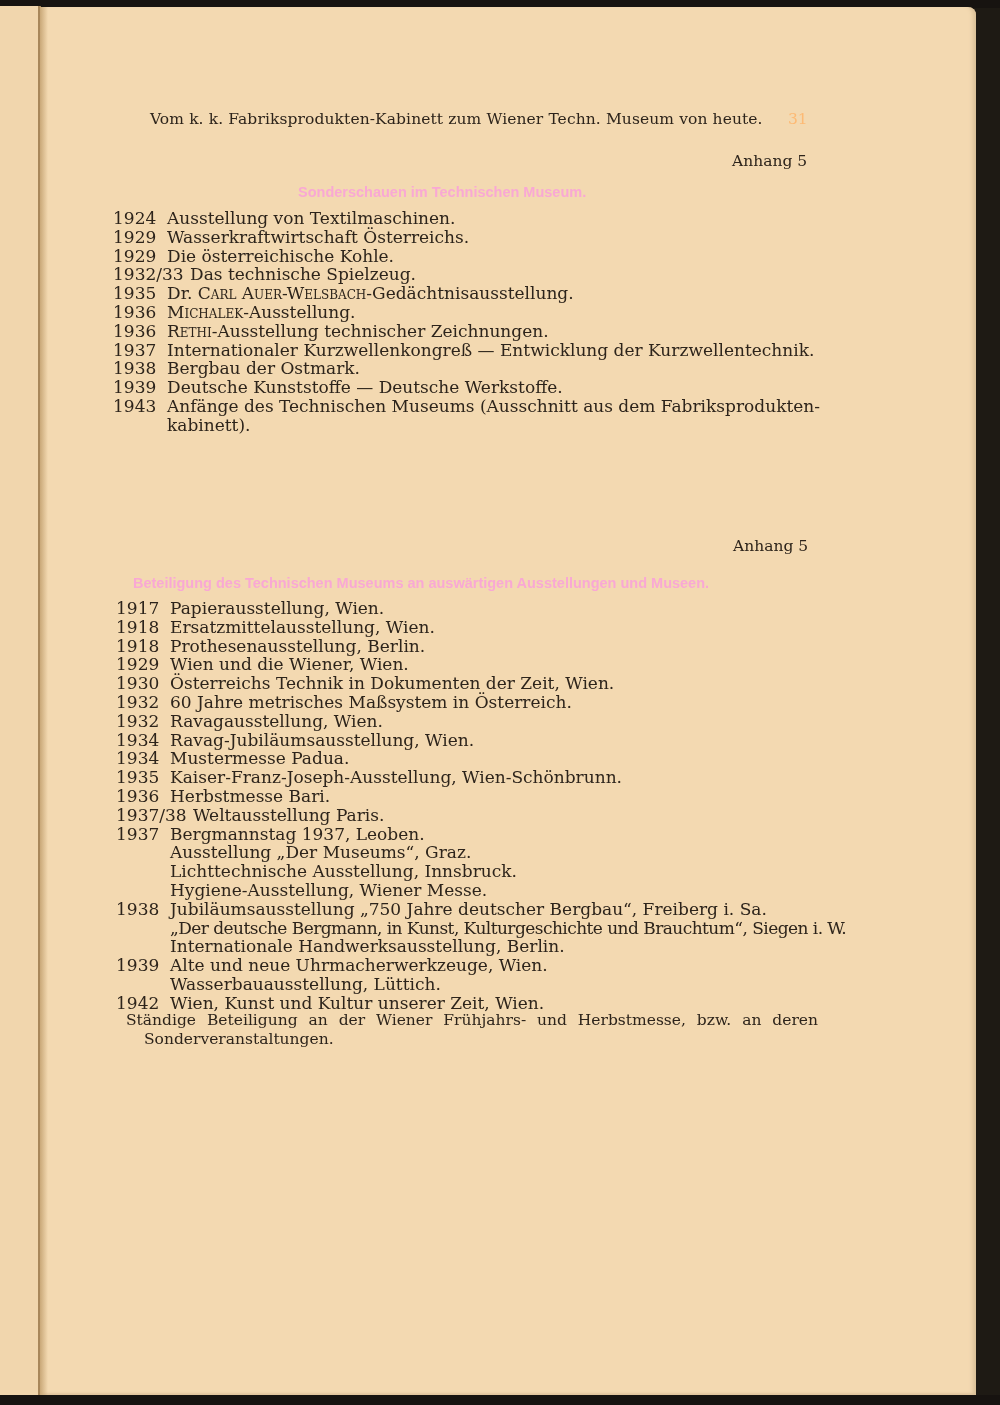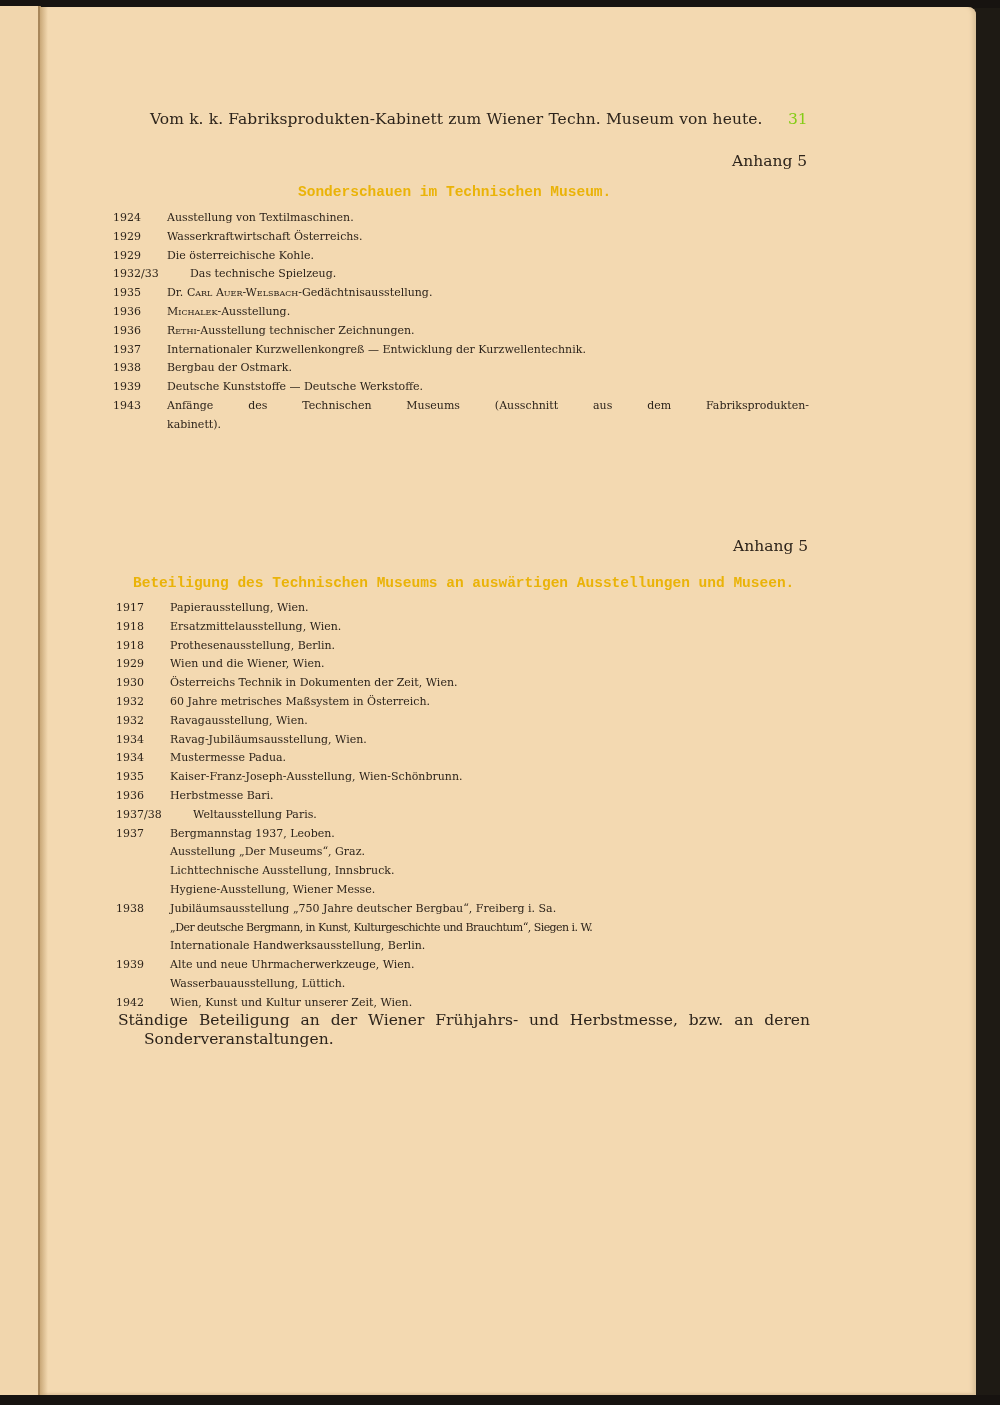--- a/index.html
+++ b/index.html
@@ -24,43 +24,43 @@
     }
     .page::before {
       content: ""; position: absolute; left: 0; top: 0; width: 8px; height: 100%;
       background: linear-gradient(to right, #c9a878, rgba(243,217,177,0));
     }
     .text {
       position: absolute; color: #2d241b; font-size: 15.5px; line-height: 18.8px; white-space: nowrap;
       letter-spacing: 0.1px;
     }
     .running-head { left: 150px; top: 110px; font-size: 15.5px; }
-    .page-number { position: absolute; left: 788px; top: 110px; color: #84cc16; font-size: 15.5px; }
+    .page-number { position: absolute; left: 788px; top: 110px; color: #fdba74; font-size: 15.5px; }
     .appendix-label { position: absolute; color: #2d241b; font-size: 15.5px; }
     .appendix-5 { left: 732px; top: 152px; }
     .appendix-6 { left: 733px; top: 537px; }
     .section-title {
-      position: absolute; color: #eab308; font-weight: bold; font-size: 14.5px;
-      font-family: Liberation Mono, monospace; letter-spacing: 0px;
+      position: absolute; color: #f9a8d4; font-weight: bold; font-size: 14.5px;
+      font-family: Liberation Sans, sans-serif; letter-spacing: 0px;
     }
     .title-5 { left: 298px; top: 184px; }
     .title-6 { left: 133px; top: 575px; font-size: 14.5px; }
-    .list { position: absolute; color: #2d241b; font-size: 11px; line-height: 18.8px; }
+    .list { position: absolute; color: #2d241b; font-size: 17px; line-height: 18.8px; }
     .list-5 { left: 113px; top: 209px; width: 700px; }
     .list-6 { left: 116px; top: 599px; width: 700px; }
     .row { position: relative; height: 18.8px; white-space: nowrap; }
     .year { position: absolute; left: 0; top: 0; }
     .entry { position: absolute; top: 0; }
     .list-5 .entry { left: 54px; }
     .list-5 .entry.wide { left: 77px; }
     .list-6 .entry { left: 54px; }
     .list-6 .entry.wide { left: 77px; }
     .sc { font-variant: small-caps; }
     .justify-line { display: block; width: 642px; text-align: justify; text-align-last: justify; }
-    .justify-line-6 { display: block; width: 692px; text-align: justify; text-align-last: justify; }
+    .justify-line-6 { display: block; width: 692px; text-align: justify; text-align-last: justify; margin-left: 8px; }
     .cont { position: absolute; left: 54px; top: 0; text-align: right; }
     .note { position: absolute; left: 118px; top: 1011px; color: #2d241b; font-size: 15.5px; line-height: 18.8px; width: 692px; }
     .note .cont2 { padding-left: 26px; }
     .bottom-bar {
       position: absolute; left: 0; top: 1395px; width: 1000px; height: 10px; background: #171310;
     }
   </style>
 </head>
 <body>
 

